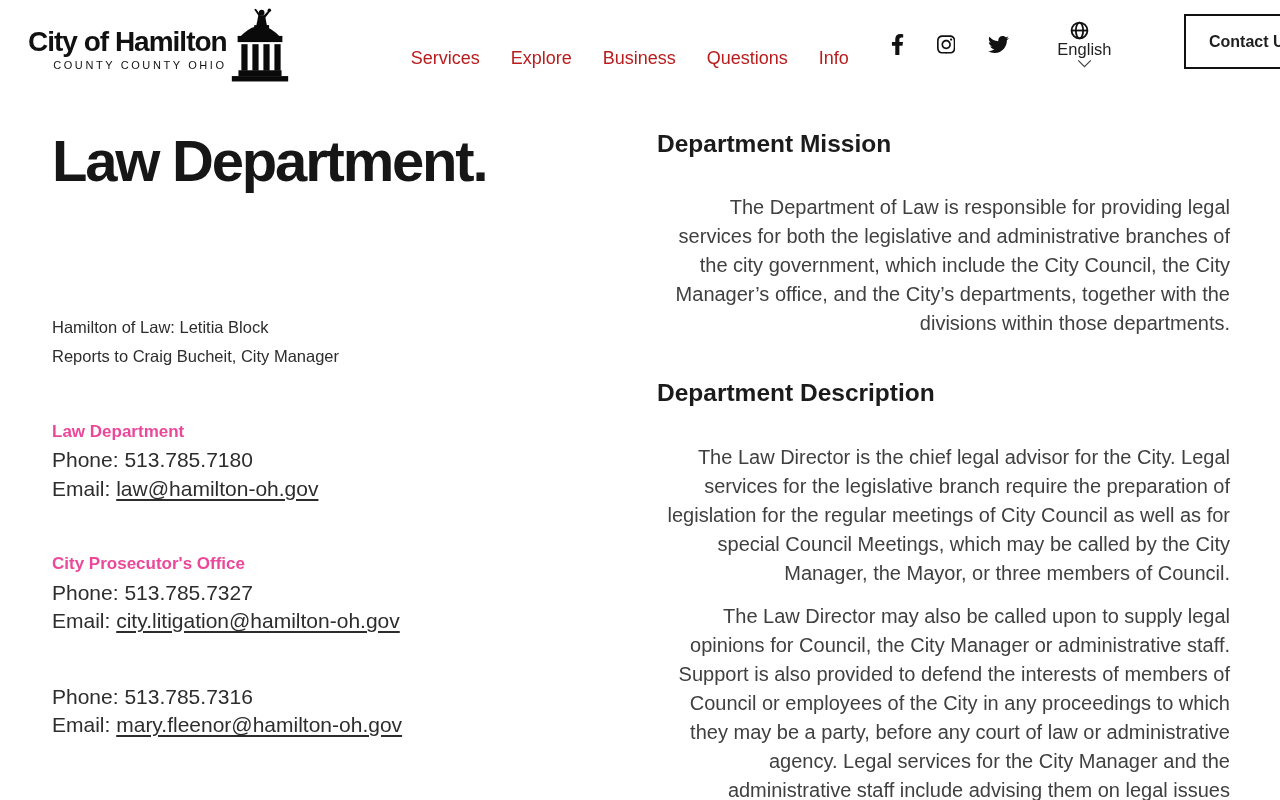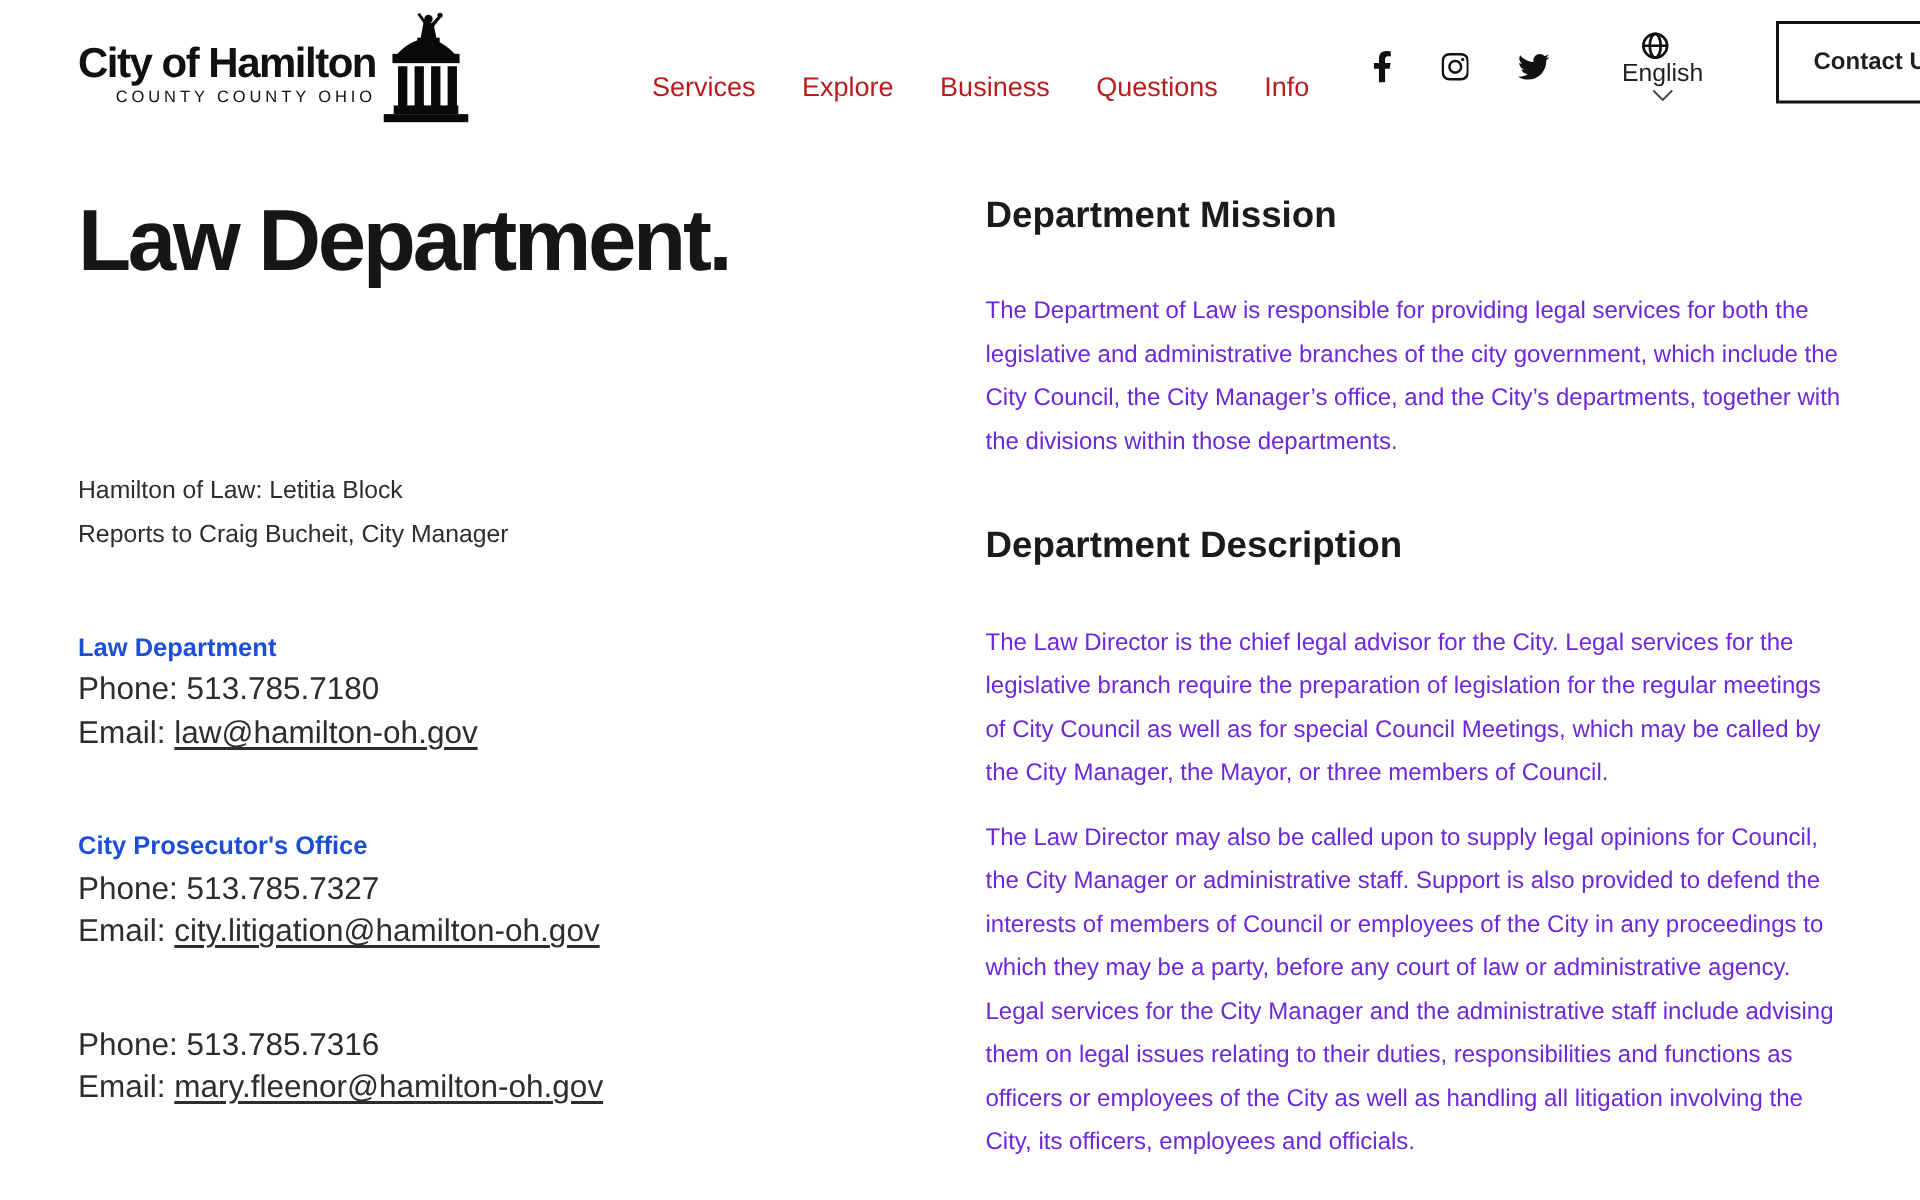--- a/index.html
+++ b/index.html
@@ -5,21 +5,21 @@
   * { margin: 0; padding: 0; box-sizing: border-box; }
   html, body { width: 1280px; height: 800px; overflow: hidden; background: #ffffff; }
   body { font-family: "Liberation Sans", "DejaVu Sans", sans-serif; color: #2d2d2d; }
 
   
   .header {
     position: relative;
     height: 88px;
     display: flex;
     align-items: center;
-    padding-left: 52px;
+    padding-left: 28px;
   }
   .logo { display: flex; align-items: flex-start; cursor: pointer; }
   .logo-text { text-align: right; margin-top: 24px; }
   .logo-name { font-size: 28px; font-weight: 700; letter-spacing: -1px; color: #111; line-height: 1; white-space: nowrap; }
   .logo-sub { font-size: 11px; letter-spacing: 2.6px; color: #111; margin-top: 3px; white-space: nowrap; }
   .monument-svg { width: 58px; height: 80px; margin-left: 4px; margin-top: 1px; }
 
   .main-nav { display: flex; gap: 31px; margin-left: 122px; }
   .main-nav a {
     font-size: 18px; color: #b91c1c; text-decoration: none; cursor: pointer; white-space: nowrap; margin-top: 28px;
@@ -57,30 +57,30 @@
     font-weight: 700;
     letter-spacing: -2.2px;
     color: #161616;
     line-height: 1.08;
   }
 
   .director-block { margin-top: 120px; }
   .director-block p { font-size: 16.5px; line-height: 29px; color: #2d2d2d; }
 
   .contact-block { margin-top: 47px; }
-  .contact-block .c-heading { font-size: 17px; font-weight: 700; color: #1d4ed8; line-height: 28.5px; }
+  .contact-block .c-heading { font-size: 17px; font-weight: 700; color: #ec4899; line-height: 28.5px; }
   .contact-block p { font-size: 21px; line-height: 28.5px; color: #2d2d2d; }
   .email-link { color: #2d2d2d; text-decoration: underline; text-underline-offset: 3px; cursor: pointer; }
 
   .section-heading {
     font-size: 24.5px; font-weight: 700; color: #1b1b1b; line-height: 1.2;
   }
   .col-right .section-heading.first { margin-top: 41px; }
   .col-right .section-heading.later { margin-top: 40px; }
-  .col-right p.body-para { font-size: 16px; line-height: 29px; color: #6d28d9; margin-top: 35px; }
+  .col-right p.body-para { font-size: 20px; line-height: 29px; color: #404040; margin-top: 35px; text-align: right; }
   .col-right p.body-para + p.body-para { margin-top: 14px; }
 </style>
 </head>
 <body>
 
 <header class="header">
 
   <div class="logo">
     <div class="logo-text">
       <div class="logo-name">City of Hamilton</div>

